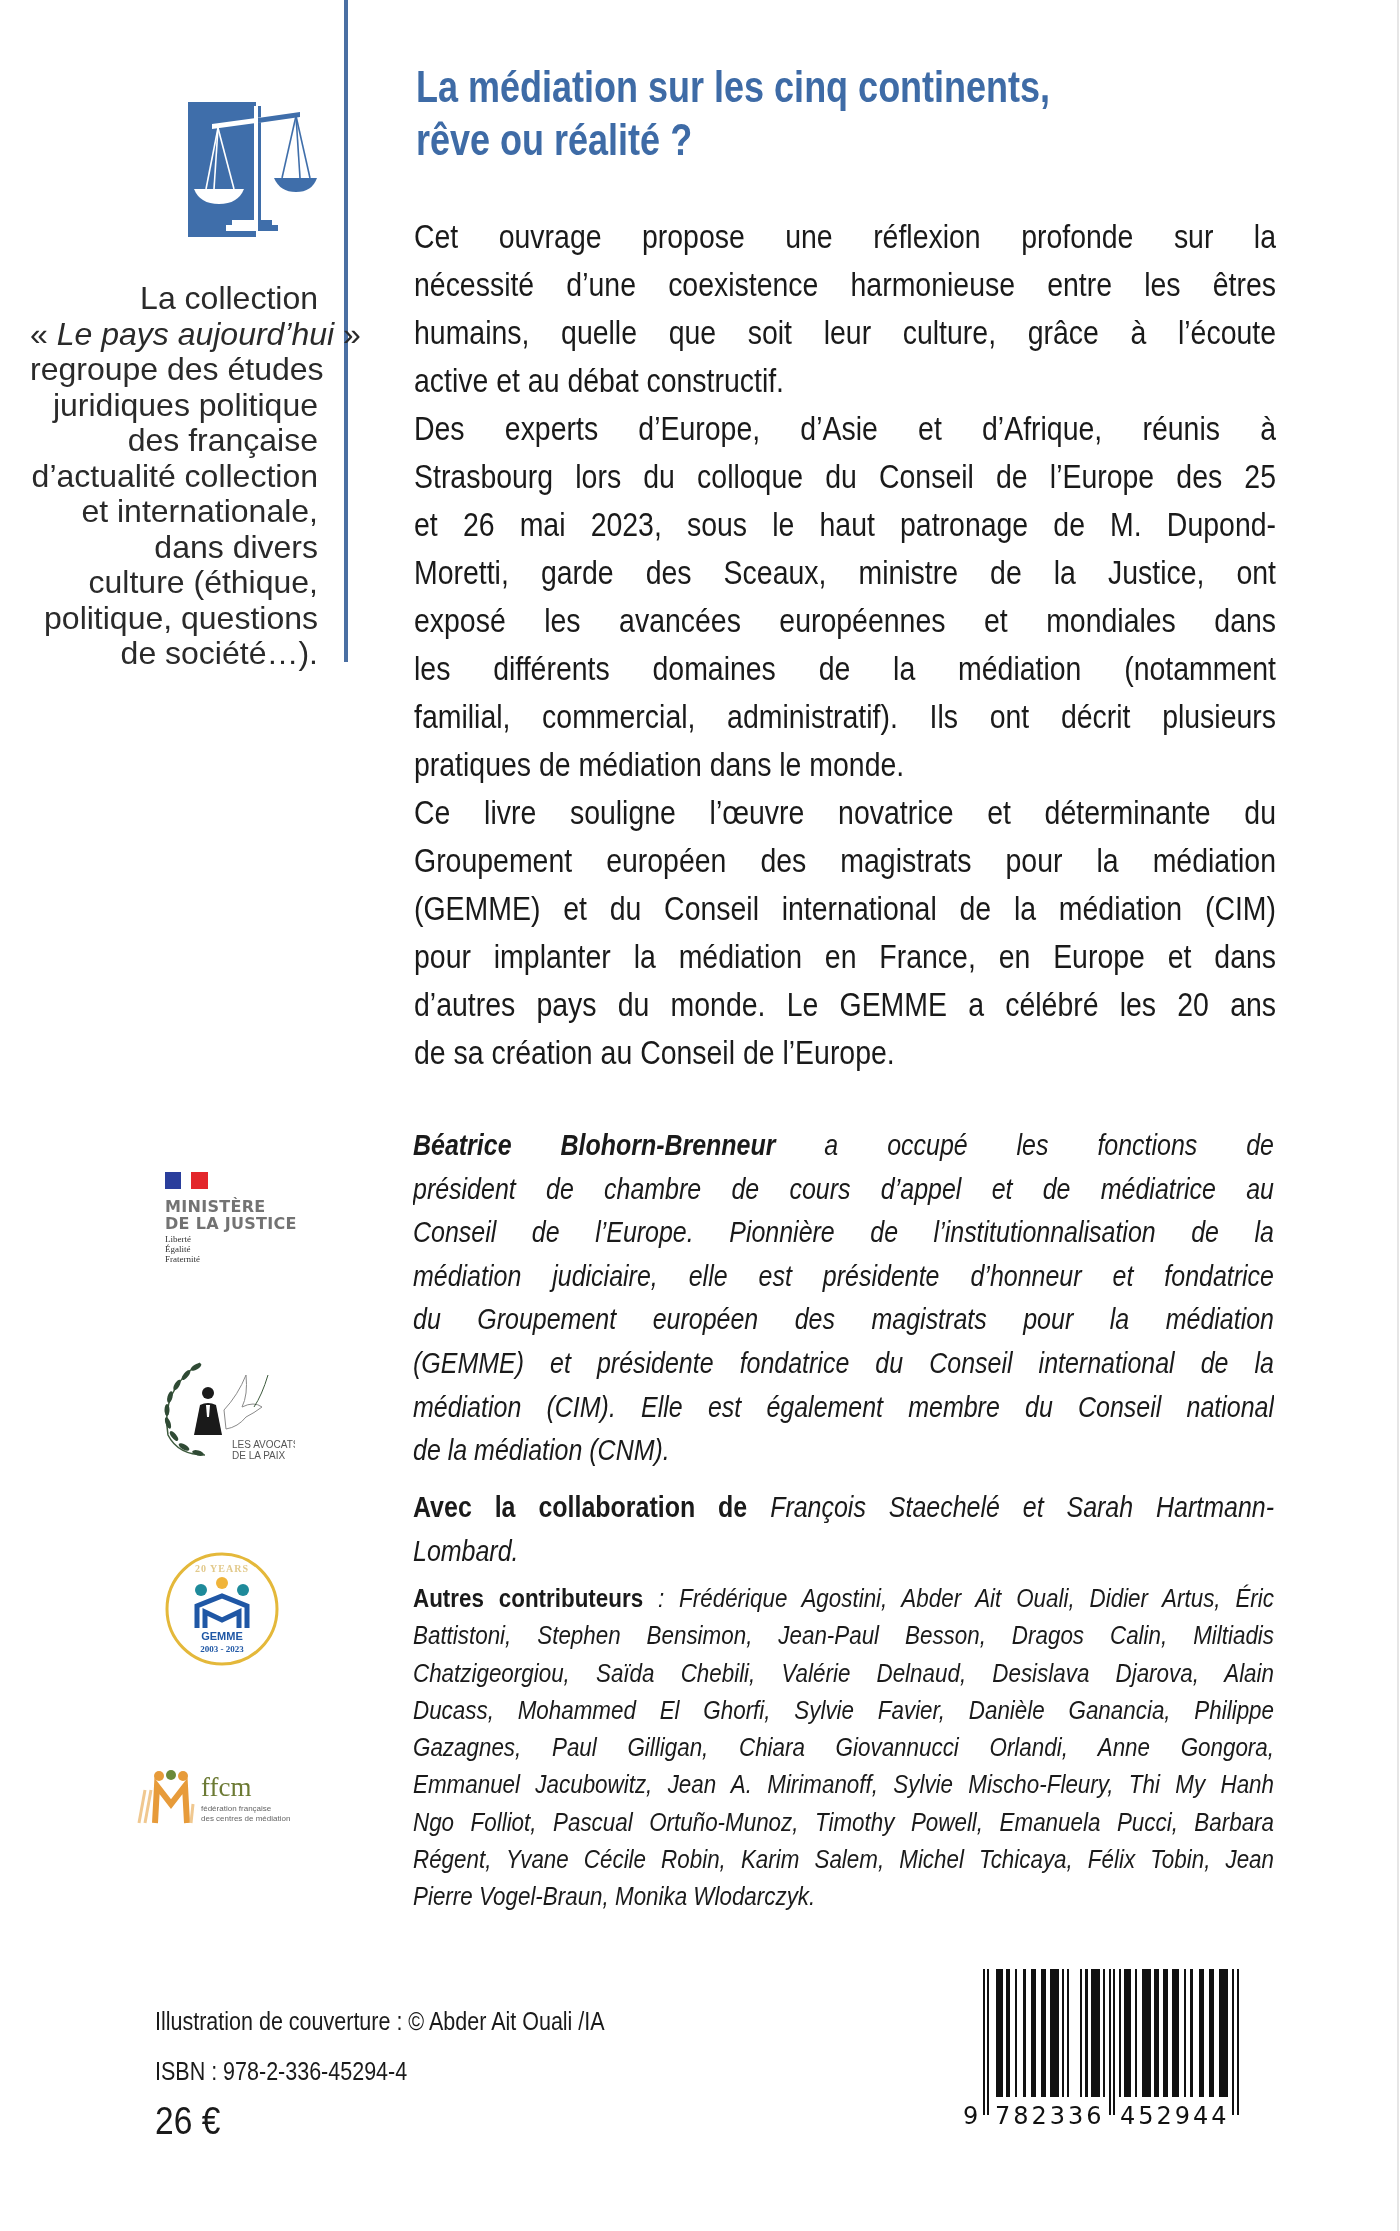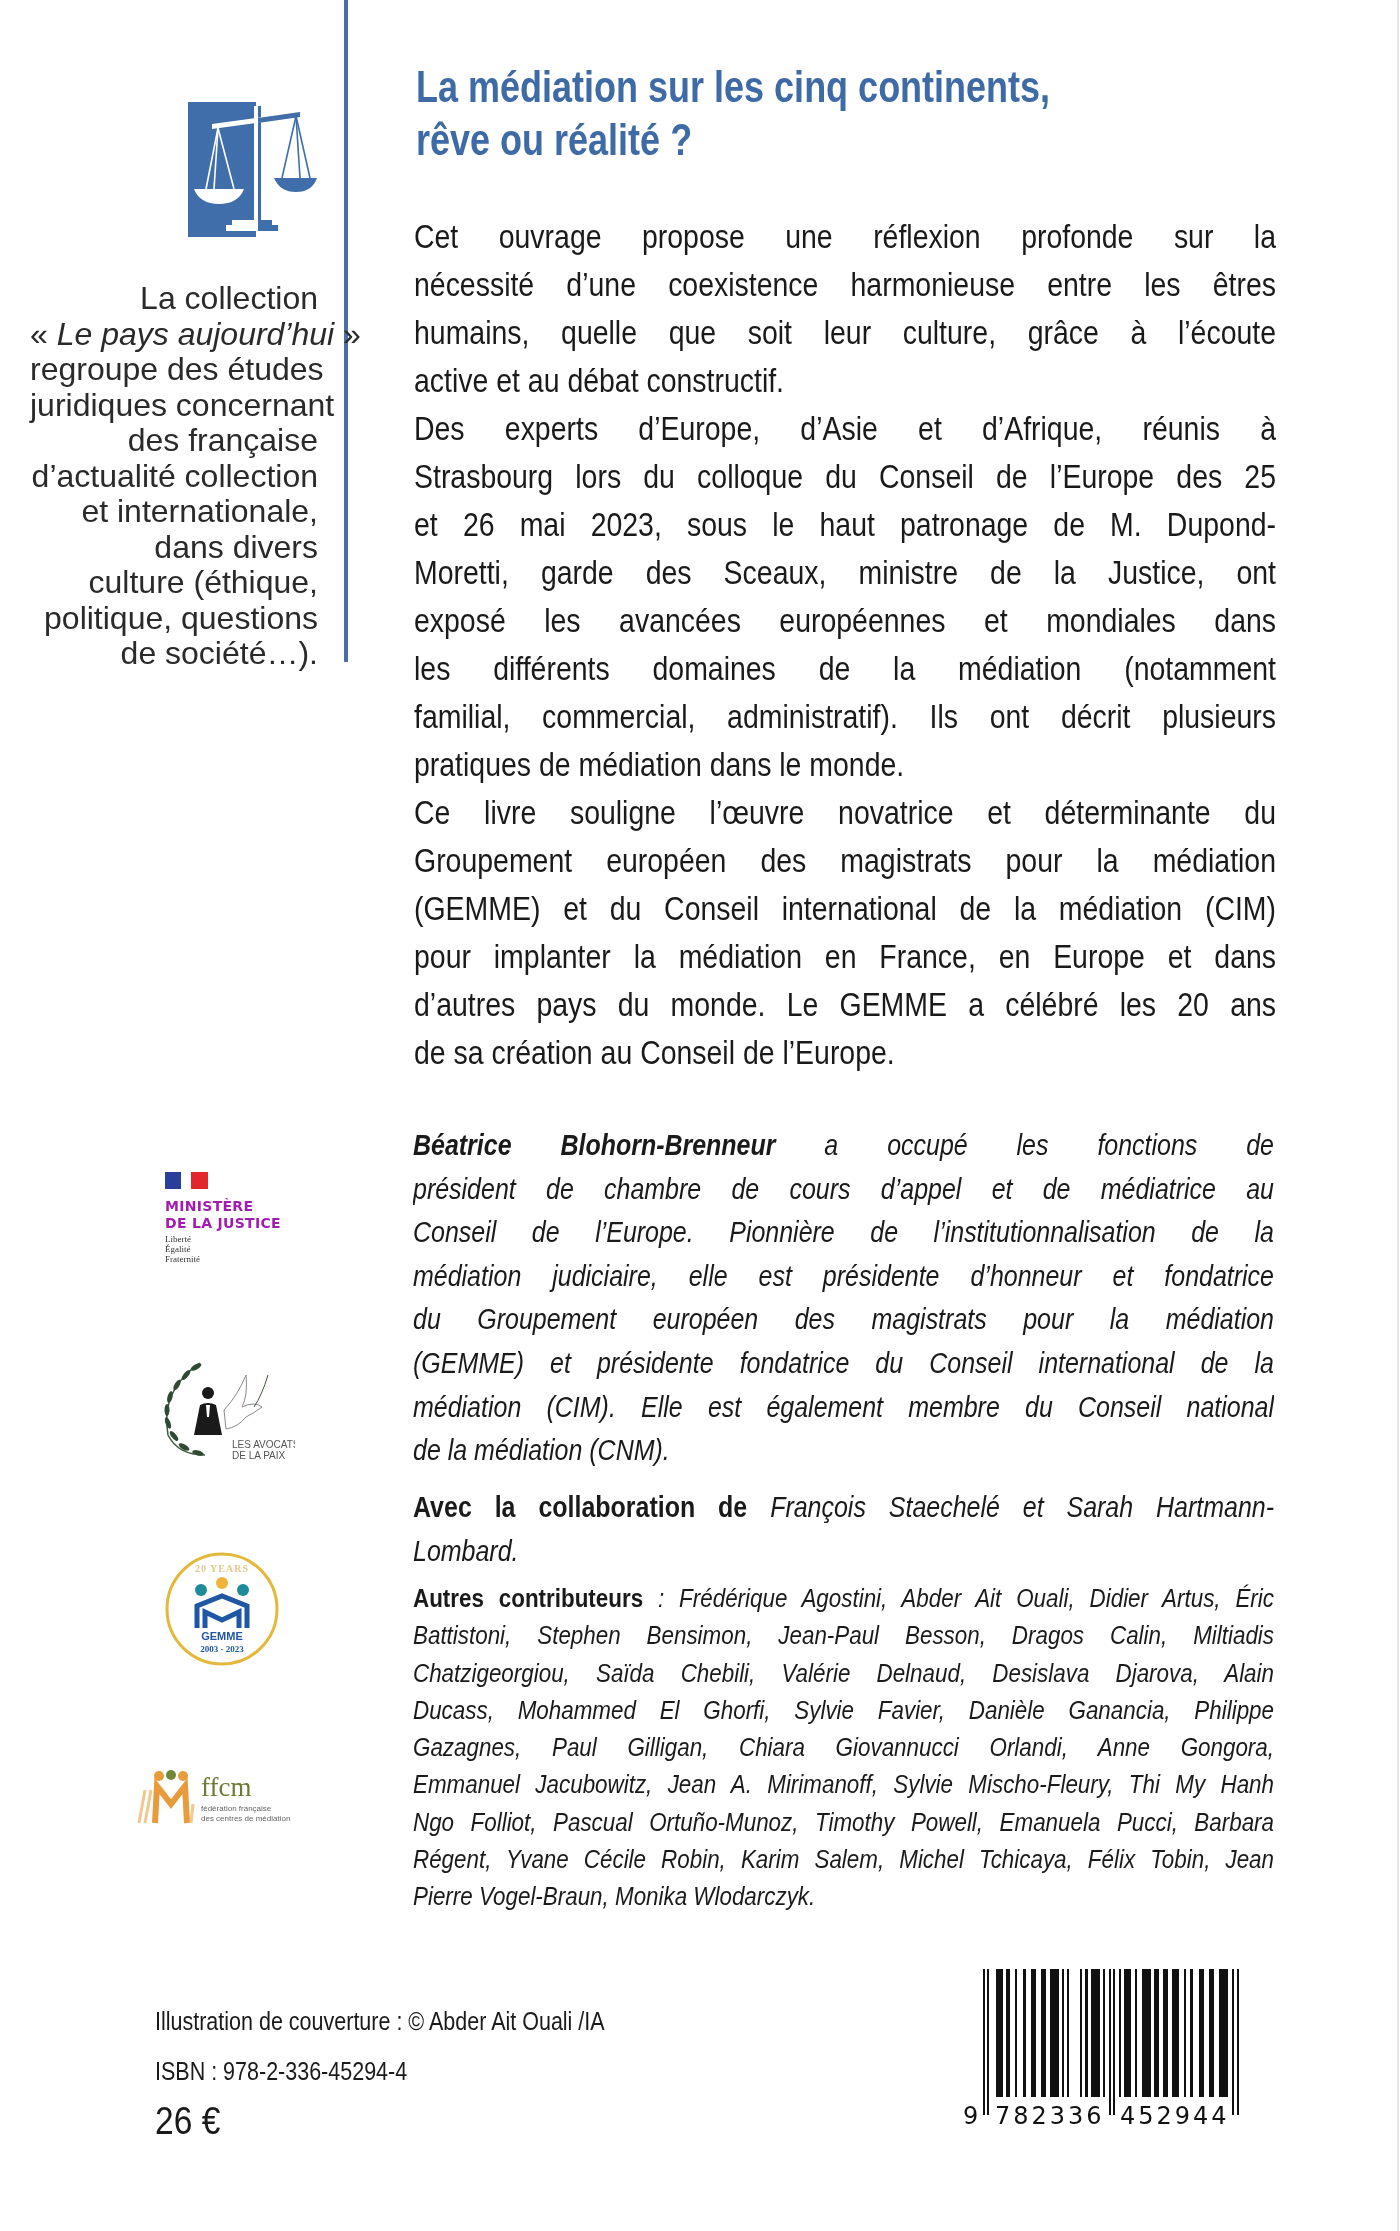--- a/index.html
+++ b/index.html
@@ -31,21 +31,21 @@
   .collab .names { font-style: italic; }
   .contrib { left: 413px; top: 1580px; width: 1000px; transform: scaleX(0.861); font-size: 26px; line-height: 37.25px; color: #1a1a1a; font-style: italic; }
   .contrib .lbl { font-weight: bold; font-style: normal; }
 
   
   .ministry { position: absolute; left: 165px; top: 1172px; width: 140px; }
   .flag { display: flex; height: 17px; width: 43px; }
   .flag .b { width: 16px; background: #2a3e9c; }
   .flag .w { width: 10px; background: #ffffff; }
   .flag .r { width: 17px; background: #e3262b; }
-  .min-name { font-family: "DejaVu Sans", sans-serif; font-weight: bold; font-size: 14px; line-height: 17px; margin-top: 9px; color: #a21caf; letter-spacing: 0.3px; }
+  .min-name { font-family: "DejaVu Sans", sans-serif; font-weight: bold; font-size: 16px; line-height: 17px; margin-top: 9px; color: #737373; letter-spacing: 0.3px; }
   .motto { font-family: "Liberation Serif", serif; font-size: 9px; line-height: 10px; color: #333; margin-top: 2px; }
 
   .avocats { position: absolute; left: 150px; top: 1355px; width: 145px; height: 110px; }
   .gemme { position: absolute; left: 163px; top: 1550px; width: 118px; height: 118px; }
   .ffcm { position: absolute; left: 135px; top: 1768px; width: 180px; height: 60px; }
 
   
   .credits { position: absolute; left: 155px; top: 1996px; font-size: 25px; line-height: 50px; color: #1a1a1a; transform: scaleX(0.86); transform-origin: 0 0; white-space: nowrap; }
   .credits .price { font-size: 39px; line-height: 50px; display: block; }
   .credits .row { display: block; }
@@ -80,21 +80,21 @@
   <rect x="46" y="120" width="24" height="5" fill="#ffffff"></rect>
   <rect x="40" y="125" width="30" height="6" fill="#ffffff"></rect>
   <rect x="72" y="120" width="14" height="5" fill="#3f6eaa"></rect>
   <rect x="72" y="125" width="20" height="6" fill="#3f6eaa"></rect>
 </svg>
 
 <div class="sidebar">
   <span class="line">La collection</span>
   <span class="line"><span>« </span><span class="it">Le pays aujourd’hui</span><span> »</span></span>
   <span class="line">regroupe des études</span>
-  <span class="line">juridiques concernant</span>
+  <span class="line">juridiques politique</span>
   <span class="line">des française</span>
   <span class="line">d’actualité collection</span>
   <span class="line">et internationale,</span>
   <span class="line">dans divers</span>
   <span class="line">culture (éthique,</span>
   <span class="line">politique, questions</span>
   <span class="line">de société…).</span>
 </div>
 
 <div class="cond title">

